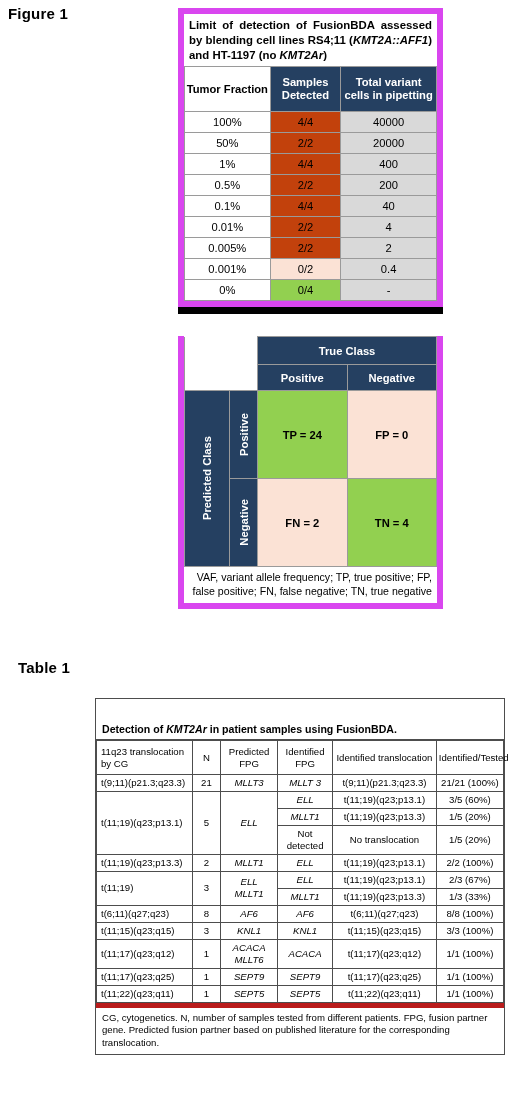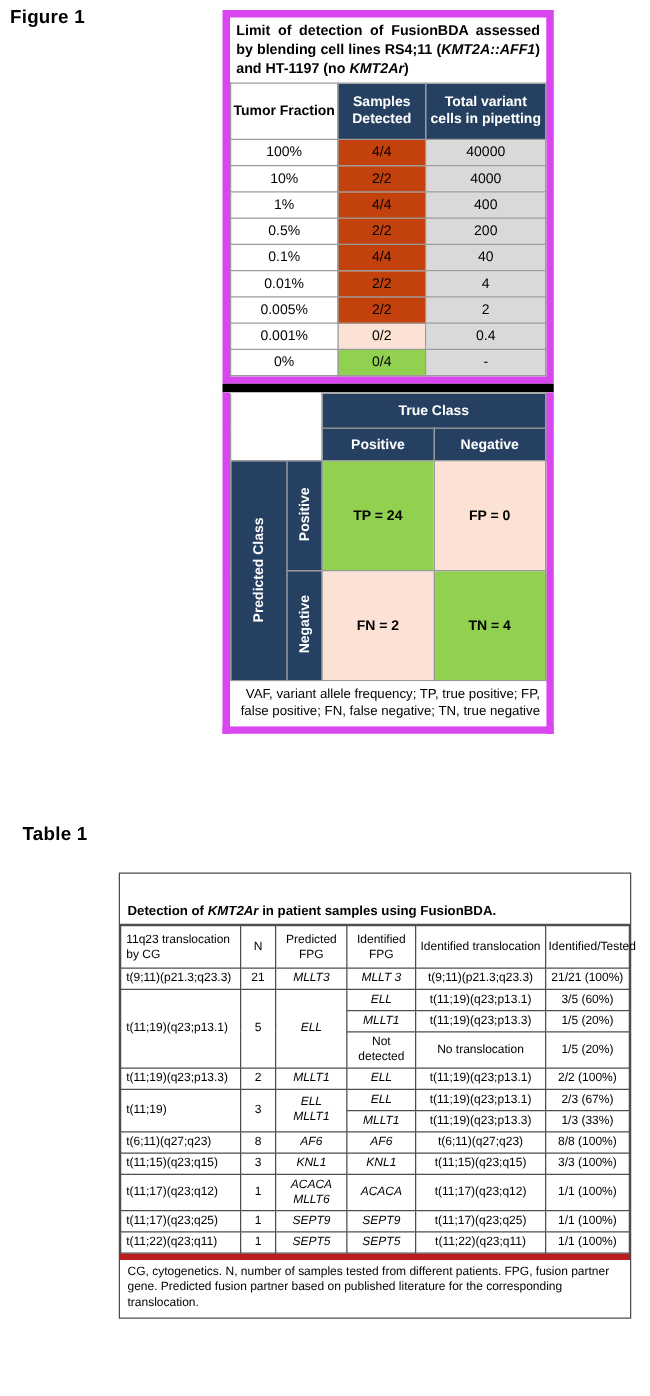--- a/index.html
+++ b/index.html
@@ -187,23 +187,23 @@
             <th class="hdr-navy">Total variant cells in pipetting</th>
           </tr>
         </thead>
         <tbody id="lod-body">
             <tr>
               <td class="c-frac">100%</td>
               <td class="c-lightgreen">4/4</td>
               <td class="c-grey">40000</td>
             </tr>
             <tr>
-              <td class="c-frac">10%</td>
+              <td class="c-frac">50%</td>
               <td class="c-lightgreen">2/2</td>
-              <td class="c-grey">4000</td>
+              <td class="c-grey">20000</td>
             </tr>
             <tr>
               <td class="c-frac">1%</td>
               <td class="c-lightgreen">4/4</td>
               <td class="c-grey">400</td>
             </tr>
             <tr>
               <td class="c-frac">0.5%</td>
               <td class="c-lightgreen">2/2</td>
               <td class="c-grey">200</td>
@@ -232,21 +232,21 @@
               <td class="c-frac">0%</td>
               <td class="c-green">0/4</td>
               <td class="c-grey">-</td>
             </tr>
           </tbody>
       </table>
     </div>
 
     <div class="black-bar"></div>
 
-    <div class="fig-box" style="border-top:0;">
+    <div class="fig-box" style="border-top:0;margin-top:22px;">
       <table id="cm-table">
         <colgroup>
           <col style="width:18%">
             <col style="width:11%">
             <col style="width:35.5%">
             <col style="width:35.5%">
         </colgroup>
         <tbody>
           <tr>
             <td class="cm-blank" colspan="2" rowspan="2" style="border-top:0;border-left:0;"></td>

